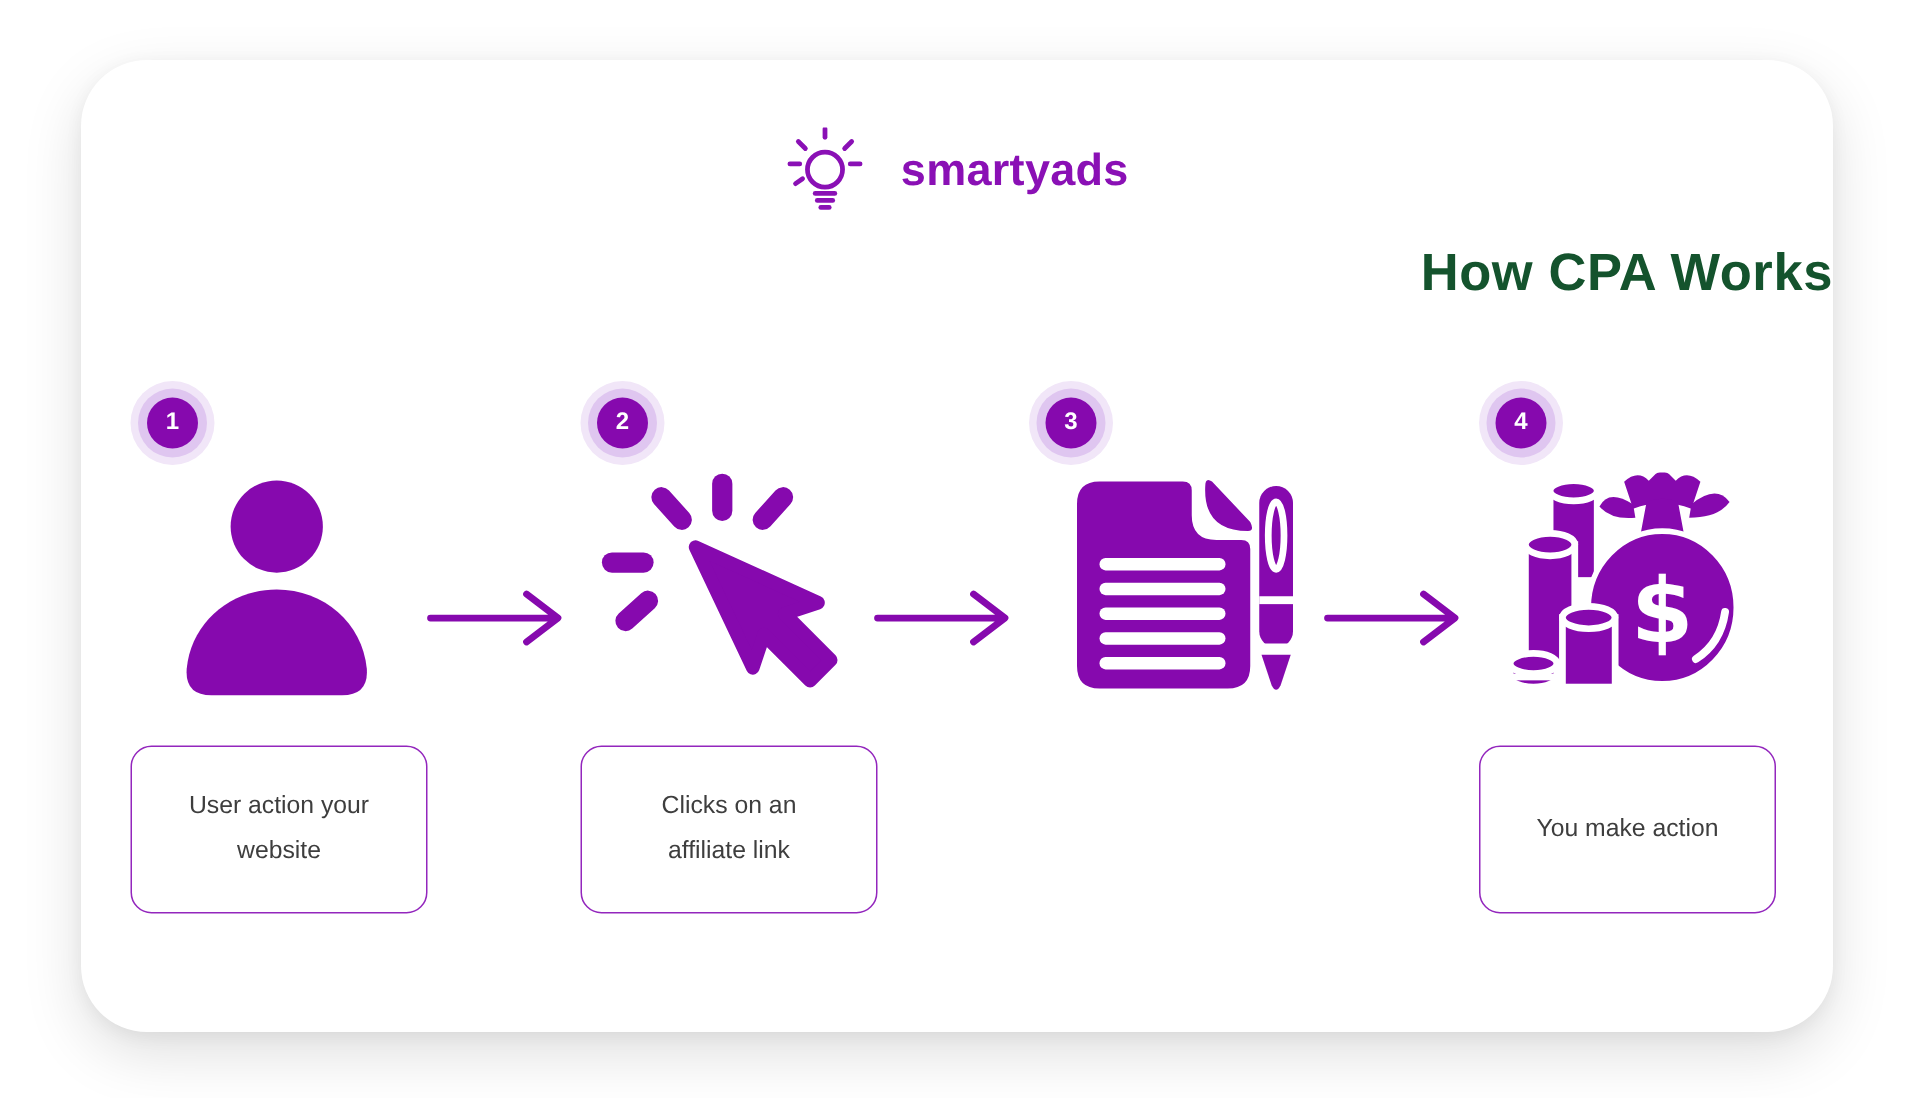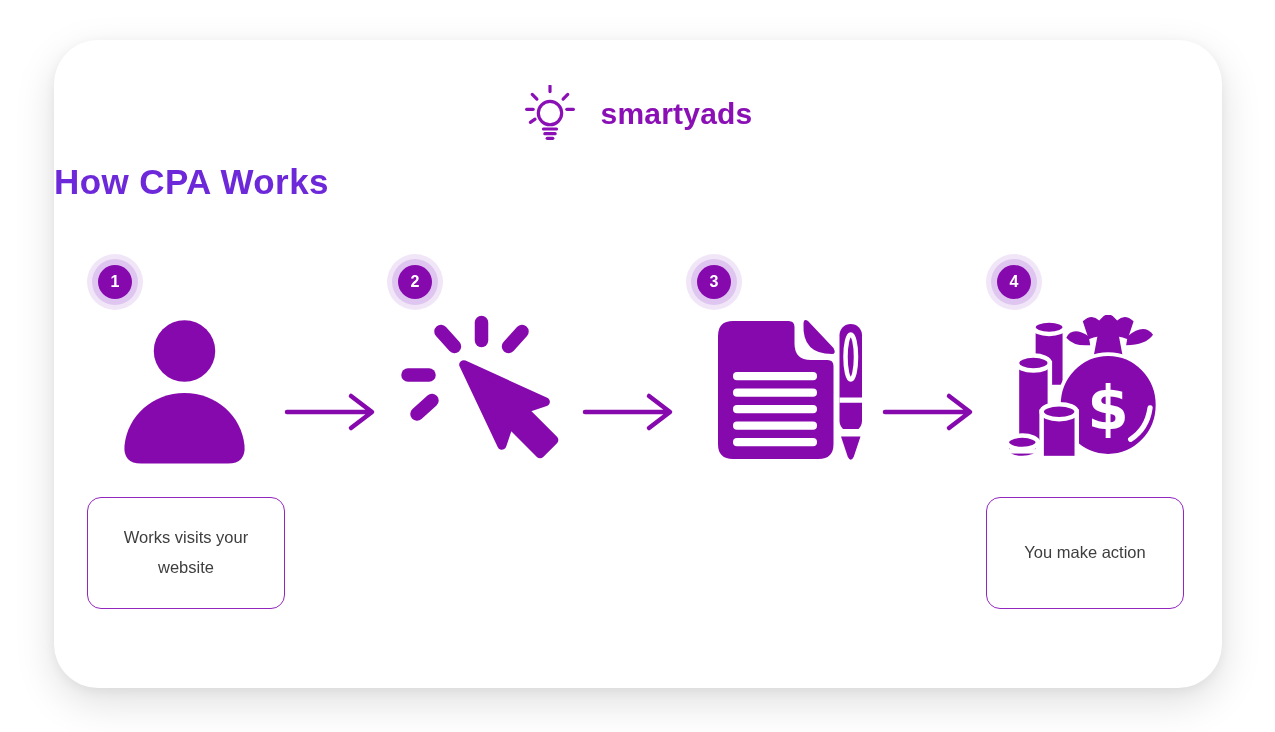--- a/index.html
+++ b/index.html
@@ -17,22 +17,22 @@
   .logo-row{
     position:absolute;top:44px;left:0;width:100%;height:60px;
     display:flex;justify-content:center;align-items:center;gap:25px;
   }
   .logo-bulb{width:52px;height:58px;}
   .wordmark{
     font-size:30px;font-weight:bold;color:#8A10B5;letter-spacing:0.2px;
   }
   
   .page-title{
-    position:absolute;top:122px;left:0;width:100%;text-align:left;
-    font-size:35px;font-weight:bold;color:#6d28d9;letter-spacing:0.4px;
+    position:absolute;top:122px;left:0;width:100%;text-align:right;
+    font-size:35px;font-weight:bold;color:#14532d;letter-spacing:0.4px;
   }
   
   .step{position:absolute;top:212px;width:220px;height:440px;}
   .s1{left:22px}.s2{left:322px}.s3{left:621px}.s4{left:921px}
   .badge{
     position:absolute;left:22px;top:13px;width:34px;height:34px;border-radius:50%;
     background:#8609AE;color:#ffffff;font-weight:bold;font-size:16px;
     display:flex;align-items:center;justify-content:center;
     box-shadow:0 0 0 6px #DFC6F0, 0 0 0 11px #F1E6F8;
   }
@@ -82,21 +82,21 @@
 
   <div class="step s1">
     <div class="badge">1</div>
     <div class="icon-wrap">
       <svg width="150" height="150" viewBox="0 0 100 100">
         <circle class="fillp" cx="49" cy="24" r="20.5"></circle>
         <path class="fillp" d="M49 52 C28 52 11 67 9 87 Q8 99 20 99 L78 99 Q90 99 89 87 C87 67 70 52 49 52 Z"></path>
       </svg>
     </div>
     <div class="label-box">
-      <div class="label-text">Works visits your
+      <div class="label-text">User action your
 website</div>
     </div>
   </div>
 
   <div class="arrow a1">
     <svg width="95" height="40" viewBox="0 0 95 40">
       <path class="strokep" d="M3 20 H86 M67 4 L88 20 L67 36" stroke-width="4.5" stroke-linecap="round" stroke-linejoin="round"></path>
     </svg>
   </div>
 
@@ -108,20 +108,24 @@
           <line x1="30" y1="11" x2="39" y2="21"></line>
           <line x1="57" y1="5" x2="57" y2="17"></line>
           <line x1="84" y1="11" x2="75" y2="21"></line>
           <line x1="8" y1="40" x2="22" y2="40"></line>
           <line x1="14" y1="66" x2="24" y2="57"></line>
         </g>
         <g transform="translate(72,60) rotate(-45)">
           <path class="fillp" d="M0 -38 L-20 18 L-6 11 L-6 40 L7 40 L7 11 L21 18 Z" stroke="#8609AE" stroke-width="6" stroke-linejoin="round" stroke-linecap="round"></path>
         </g>
       </svg>
+    </div>
+    <div class="label-box">
+      <div class="label-text">Clicks on an
+affiliate link</div>
     </div>
   </div>
 
   <div class="arrow a2">
     <svg width="95" height="40" viewBox="0 0 95 40">
       <path class="strokep" d="M3 20 H86 M67 4 L88 20 L67 36" stroke-width="4.5" stroke-linecap="round" stroke-linejoin="round"></path>
     </svg>
   </div>
 
   <div class="step s3">

